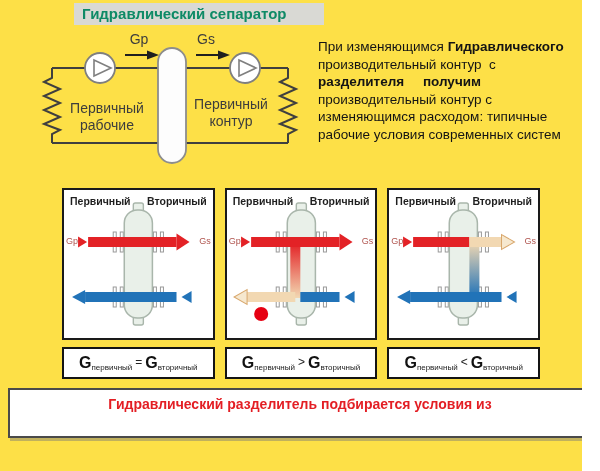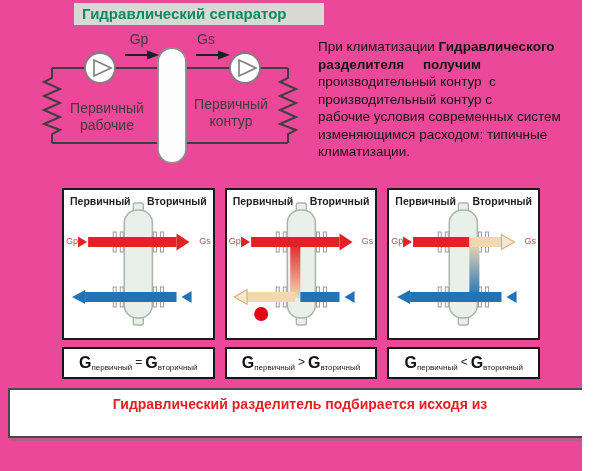--- a/index.html
+++ b/index.html
@@ -1,16 +1,16 @@
 <!DOCTYPE html>
 <html><head>
 <meta charset="utf-8">
 <style>
   html,body{margin:0;padding:0;background:#fff;}
-  .slide{position:relative;width:582px;height:471px;background:#ec4899;
+  .slide{position:relative;width:582px;height:471px;background:#fde047;
          font-family:"Liberation Sans",sans-serif;overflow:hidden;}
   
   .title-bar{position:absolute;left:74px;top:3px;width:250px;height:22px;background:#d9d9d4;}
   .title-bar h1{margin:0;padding:2px 0 0 8px;font-size:15px;font-weight:bold;color:#0e8a66;}
   
   .schematic{position:absolute;left:10px;top:30px;width:300px;height:150px;}
   .schematic svg{position:absolute;left:0;top:0;}
   .sch-lab{position:absolute;color:#3d3d3d;font-size:14px;text-align:center;}
   .sch-gp{left:107px;top:1px;width:44px;}
   .sch-gs{left:174px;top:1px;width:44px;}
@@ -71,27 +71,26 @@
       <line x1="186" y1="25" x2="210" y2="25" stroke="#1f1f1f" stroke-width="2"></line>
       <polygon points="208,20.5 208,29.5 220,25" fill="#1f1f1f"></polygon>
     </svg>
     <span class="sch-lab sch-gp">Gp</span>
     <span class="sch-lab sch-gs">Gs</span>
     <span class="sch-lab sch-prim">Первичный рабочие</span>
     <span class="sch-lab sch-sec">Первичный контур</span>
   </div>
 
   <div class="description">
-    <div class="desc-line"><span>При климатизации </span><span class="bold">Гидравлического</span></div>
+    <div class="desc-line"><span>При изменяющимся </span><span class="bold">Гидравлического</span></div>
+    <div class="desc-line"><span>производительный контур  с</span><span class="bold"></span></div>
     <div class="desc-line"><span></span><span class="bold">разделителя     получим</span></div>
-    <div class="desc-line"><span>производительный контур  с</span><span class="bold"></span></div>
     <div class="desc-line"><span>производительный контур с</span><span class="bold"></span></div>
+    <div class="desc-line"><span>изменяющимся расходом: типичные</span><span class="bold"></span></div>
     <div class="desc-line"><span>рабочие условия современных систем</span><span class="bold"></span></div>
-    <div class="desc-line"><span>изменяющимся расходом: типичные</span><span class="bold"></span></div>
-    <div class="desc-line"><span>климатизации.</span><span class="bold"></span></div>
   </div>
 
   <div class="diagrams">
 
     <div class="dbox">
       <svg viewBox="0 0 148 148" preserveAspectRatio="none">
         <g stroke="#9a9a9a" stroke-width="1" fill="#ffffff">
           <rect x="49" y="42" width="3" height="20"></rect>
             <rect x="56" y="42" width="3" height="20"></rect>
           <rect x="89" y="42" width="3" height="20"></rect>
@@ -209,17 +208,17 @@
     <div class="fbox">
       <span class="fG">G</span>
         <sub class="fsub">первичный</sub>
         <span class="fop">&lt;</span>
         <span class="fG">G</span>
         <sub class="fsub">вторичный</sub>
     </div>
   </div>
 
   <div class="footer">
-    <div>Гидравлический разделитель подбирается исходя из</div>
+    <div>Гидравлический разделитель подбирается условия из</div>
   </div>
 
   <div class="right-edge"></div>
 </div>
 
 </body></html>

